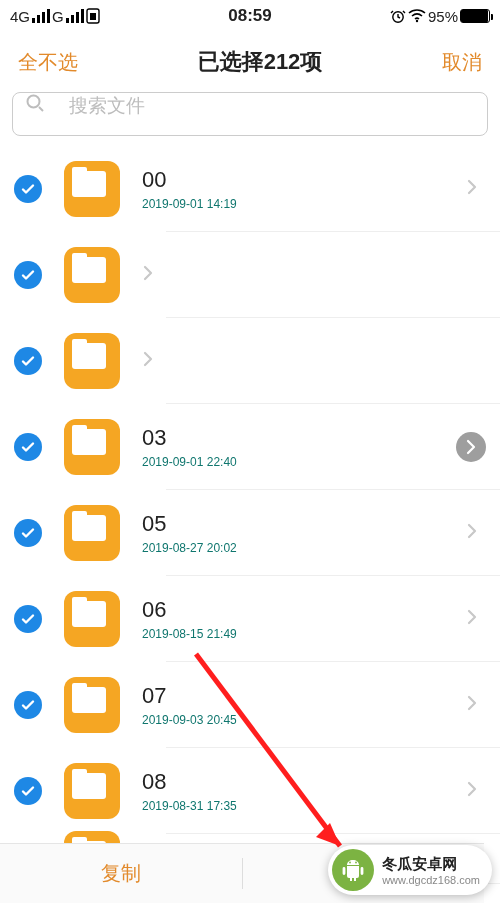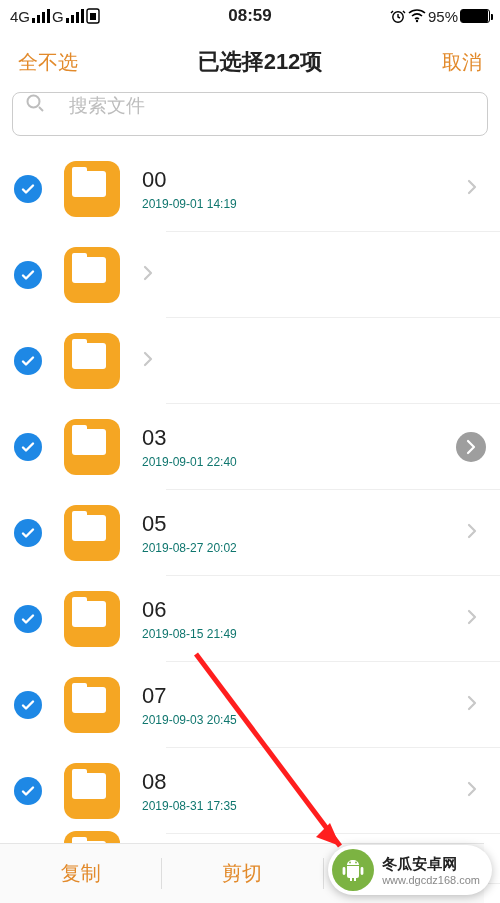--- a/index.html
+++ b/index.html
@@ -251,21 +251,20 @@
       </div>
       <div class="folder"></div>
       <div class="text">
         <div class="name">09</div>
       </div>
     </div>
   </div>
 
 <div class="toolbar">
   <div class="tbtn">复制</div>
-  <div class="tbtn">剪切</div>
   <div class="tbtn">删</div>
 </div>
 
 <svg class="arrow" style="left:190px;top:650px" width="180" height="220" viewBox="0 0 180 220">
   <path d="M6 4 L150 196" stroke="#ff1e1e" stroke-width="5" fill="none"></path>
   <path d="M150 196 l-24 -9 l14 -14 z" fill="#ff1e1e"></path>
 </svg>
 
 <div class="wm">
   <div class="logo">

